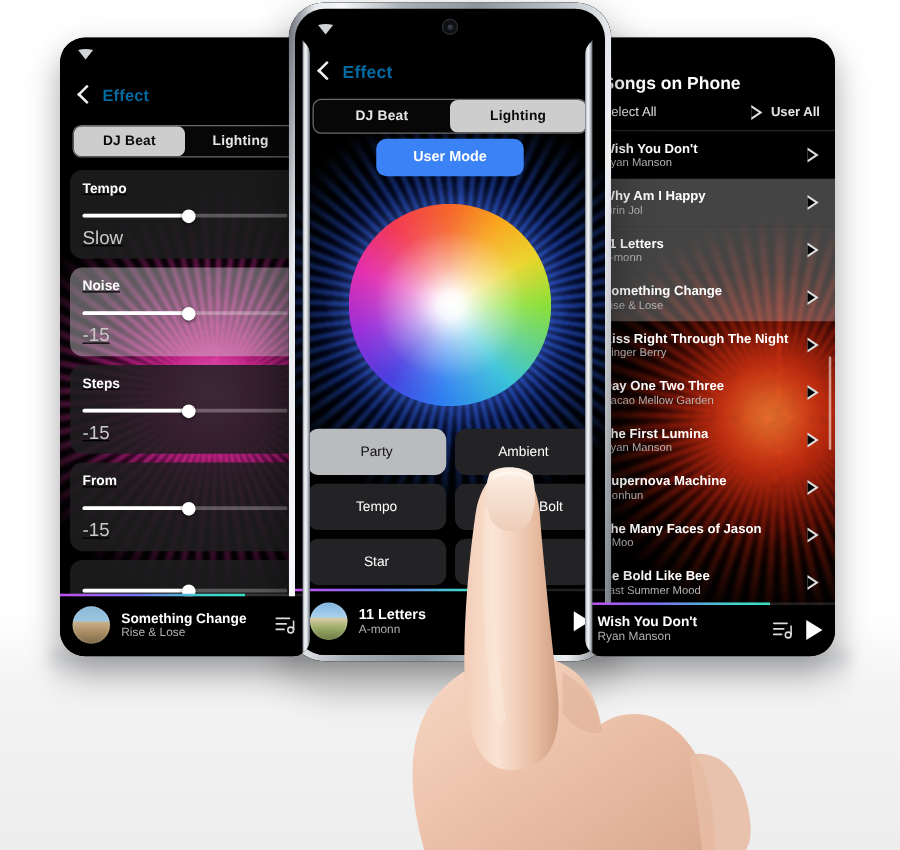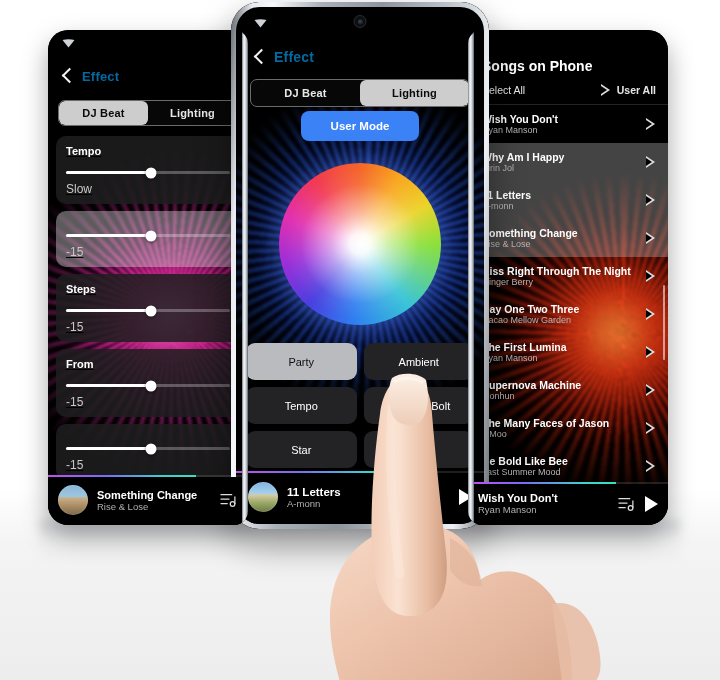--- a/index.html
+++ b/index.html
@@ -187,21 +187,21 @@
   .slider-track {
     position:relative; height:3px; margin:14px 0 8px 0;
     background: rgba(255,255,255,0.28); border-radius:2px;
   }
   .slider-fill { position:absolute; left:0; top:0; height:3px; background:#fff; border-radius:2px; }
   .slider-knob {
     position:absolute; top:50%; transform:translate(-50%,-50%);
     width:11px; height:11px; border-radius:50%;
     background:#fff; box-shadow:0 1px 3px rgba(0,0,0,0.6);
   }
-  .slider-card .s-val { color:#c9c9c9; font-size:12px; }
+  .slider-card .s-val { color:#c9c9c9; font-size:15px; }
 
   
   .user-mode-btn {
     position:relative; z-index:6;
     margin: 4px auto 0 auto;
     width: 118px; height: 30px;
     background: #3b82f6;
     border-radius: 8px;
     display:flex; align-items:center; justify-content:center;
     color:#fff; font-size:11.5px; font-weight:bold;
@@ -346,20 +346,21 @@
         <div class="slider-card">
           <div class="s-name">Tempo</div>
           <div class="slider-track">
             <div class="slider-fill" style="width:52%"></div>
             <div class="slider-knob" style="left:52%"></div>
           </div>
           <div class="s-val">Slow</div>
         </div>
 
         <div class="slider-card highlight">
+          <div class="s-name">Noise</div>
           <div class="slider-track">
             <div class="slider-fill" style="width:52%"></div>
             <div class="slider-knob" style="left:52%"></div>
           </div>
           <div class="s-val">-15</div>
         </div>
 
         <div class="slider-card">
           <div class="s-name">Steps</div>
           <div class="slider-track">

